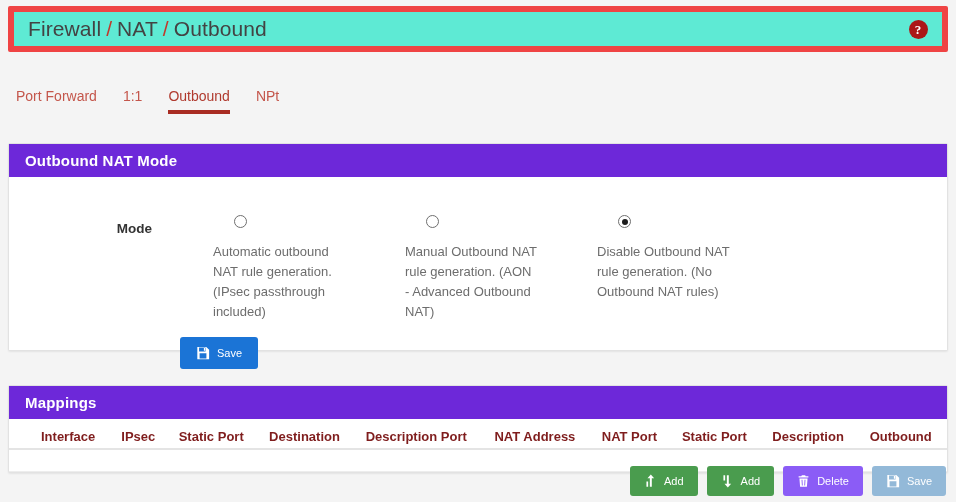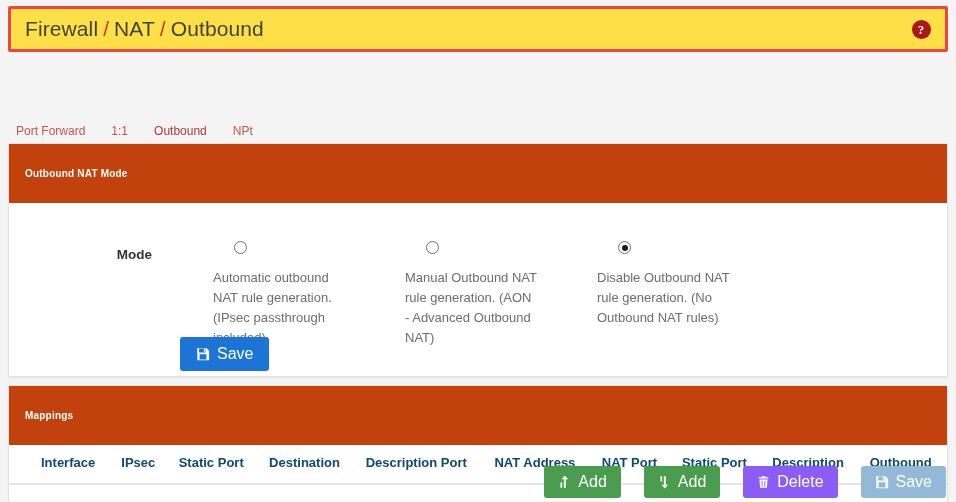--- a/index.html
+++ b/index.html
@@ -18,22 +18,22 @@
     position: relative;
   }
 
   
   .header-bar {
     position: absolute;
     left: 8px;
     top: 6px;
     right: 8px;
     height: 46px;
-    background: #fde047;
-    border: 3px solid #ef4444;
+    background: #5eead4;
+    border: 6px solid #ef4444;
     border-radius: 2px;
     display: flex;
     align-items: center;
     padding: 0 14px;
   }
 
   .breadcrumb {
     font-size: 21px;
     color: #434343;
     letter-spacing: 0.1px;
@@ -70,28 +70,27 @@
 
   
   .tabs {
     position: absolute;
     left: 16px;
     top: 84px;
     display: flex;
     align-items: flex-start;
   }
   .tab {
-    font-size: 12px;
+    font-size: 14px;
     color: #c4564b;
     padding: 4px 0 10px 0;
     margin-right: 26px;
     cursor: pointer;
     position: relative;
     white-space: nowrap;
-    margin-top: 36px;
   }
   .tab.active {
     color: #b03a2e;
   }
   .tab.active::after {
     content: "";
     position: absolute;
     left: 0;
     right: 0;
     bottom: 0;
@@ -103,25 +102,25 @@
   .panel {
     position: absolute;
     left: 8px;
     right: 8px;
     background: #fff;
     border: 1px solid #e2e2e2;
     border-radius: 2px;
     box-shadow: 0 1px 2px rgba(0,0,0,0.07);
   }
   .panel-heading {
-    background: #c2410c;
+    background: #6d28d9;
     color: #fff;
-    font-size: 10px;
+    font-size: 15px;
     font-weight: bold;
-    padding: 24px 16px;
+    padding: 8px 16px;
     letter-spacing: 0.2px;
   }
   .panel-body {
     background: #fff;
   }
 
   
   #nat-mode-panel { top: 143px; }
   #nat-mode-panel .panel-body {
     height: 173px;
@@ -187,21 +186,21 @@
     top: 337px;
     padding-left: 180px;
   }
   .btn {
     display: inline-flex;
     align-items: center;
     gap: 7px;
     border: none;
     border-radius: 3px;
     color: #fff;
-    font-size: 16px;
+    font-size: 11px;
     font-family: "Liberation Sans", sans-serif;
     cursor: pointer;
     padding: 8px 14px;
     line-height: 1;
   }
   .btn-primary { background: #1b74d6; padding: 9px 16px; }
   .btn-success { background: #4a9c4e; }
   .btn-danger  { background: #8b5cf6; }
   .btn-muted   { background: #93b9d8; }
 
@@ -211,38 +210,38 @@
   #mappings-panel { top: 385px; }
   .table {
     width: 100%;
     border-collapse: collapse;
     table-layout: auto;
   }
   .table th {
     text-align: left;
     font-size: 13px;
     font-weight: bold;
-    color: #0c4a6e;
-    padding: 10px 10px 13px 10px;
+    color: #7f1d1d;
+    padding: 10px 10px 4px 10px;
     border-bottom: 2px solid #e4e4e4;
     white-space: nowrap;
   }
   .table th:first-child { padding-left: 32px; }
   .table-empty-row td {
     height: 22px;
     border-bottom: 1px solid #ededed;
   }
 
   
   .actions-bar {
     position: absolute;
     right: 10px;
     top: 466px;
     display: flex;
-    gap: 23px;
+    gap: 9px;
   }
 </style>
 </head>
 <body>
 
 <div class="header-bar">
   <div class="breadcrumb"><span>Firewall</span><span class="sep">/</span><span>NAT</span><span class="sep">/</span><span>Outbound</span></div>
   <div class="help-icon-wrap">
     <div class="help-circle">?</div>
   </div>

